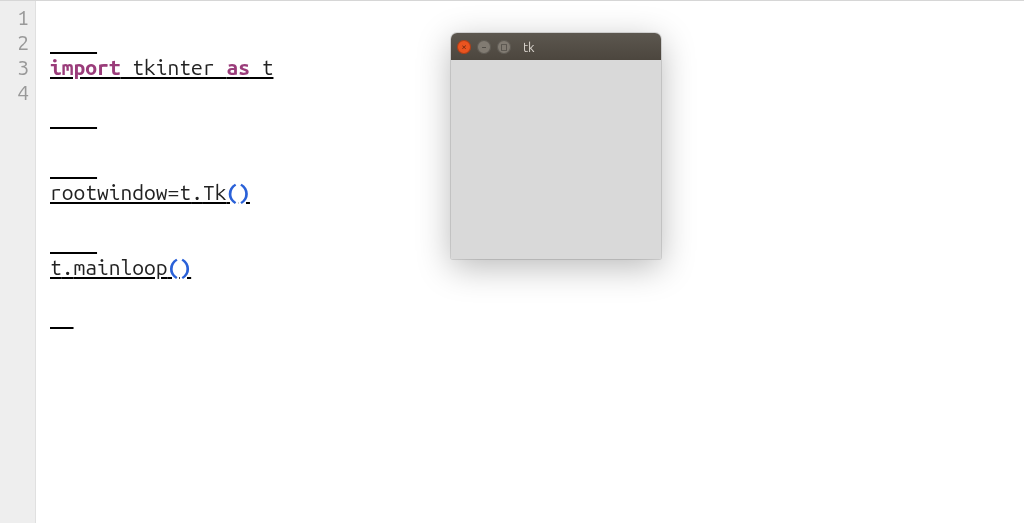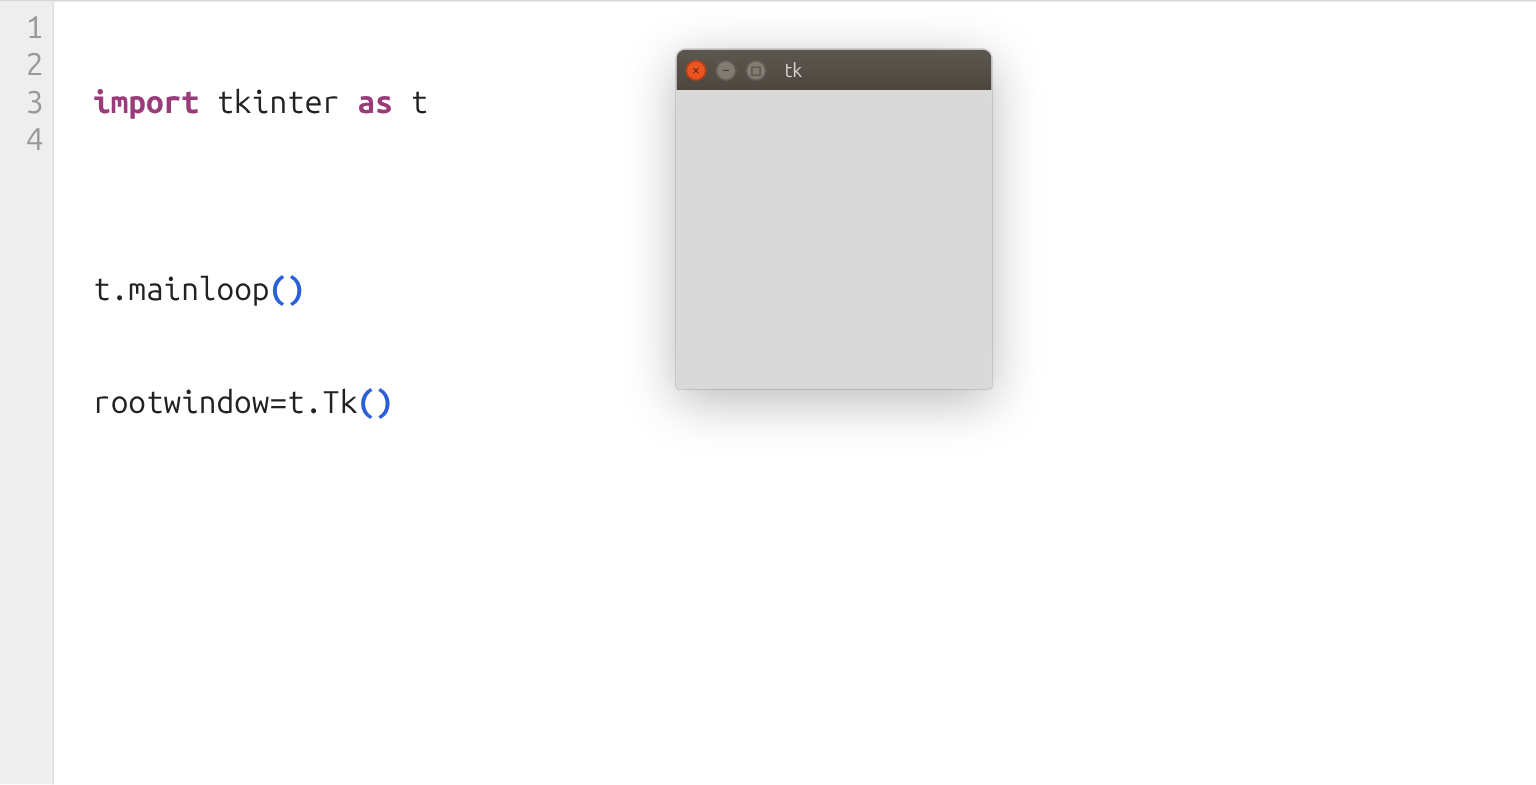--- a/index.html
+++ b/index.html
@@ -23,24 +23,25 @@
       background: #eeeeee;
       color: #999999;
       width: 36px;
       text-align: right;
       padding: 4px 6px 0 0;
       user-select: none;
       line-height: 25px;
       border-right: 1px solid #e0e0e0;
     }
     .code-area {
-      padding: 4px 0 0 26px;
+      padding: 4px 0 0 14px;
       line-height: 25px;
       white-space: pre;
       flex: 1;
+      text-decoration: underline;
     }
     .kw-import { color: #9a3c7a; font-weight: bold; }
     .kw-as { color: #9a3c7a; font-weight: bold; }
     .plain { color: #222222; }
     .class { color: #222222; }
     .call { color: #222222; }
     .paren { color: #2a61d8; font-weight: bold; }
     .dot { color: #222222; }
     .code-line { display: block; }
 
@@ -96,22 +97,22 @@
 <div class="editor-container">
   <div class="gutter">
     <div>1</div>
     <div>2</div>
     <div>3</div>
     <div>4</div>
   </div>
   <div class="code-area">
     <span class="code-line"><span class="kw-import">import</span><span class="plain"> tkinter </span><span class="kw-as">as</span><span class="plain"> t</span></span>
     <span class="code-line"></span>
+    <span class="code-line"><span class="plain">rootwindow=t</span><span class="dot">.</span><span class="class">Tk</span><span class="paren">(</span><span class="paren">)</span></span>
     <span class="code-line"><span class="plain">t</span><span class="dot">.</span><span class="call">mainloop</span><span class="paren">(</span><span class="paren">)</span></span>
-    <span class="code-line"><span class="plain">rootwindow=t</span><span class="dot">.</span><span class="class">Tk</span><span class="paren">(</span><span class="paren">)</span></span>
   </div>
 </div>
 
 <div class="tk-window">
   <div class="titlebar">
     <span class="wbtn close">
         <span>×</span>
       </span>
     <span class="wbtn min">
         <span>–</span>

